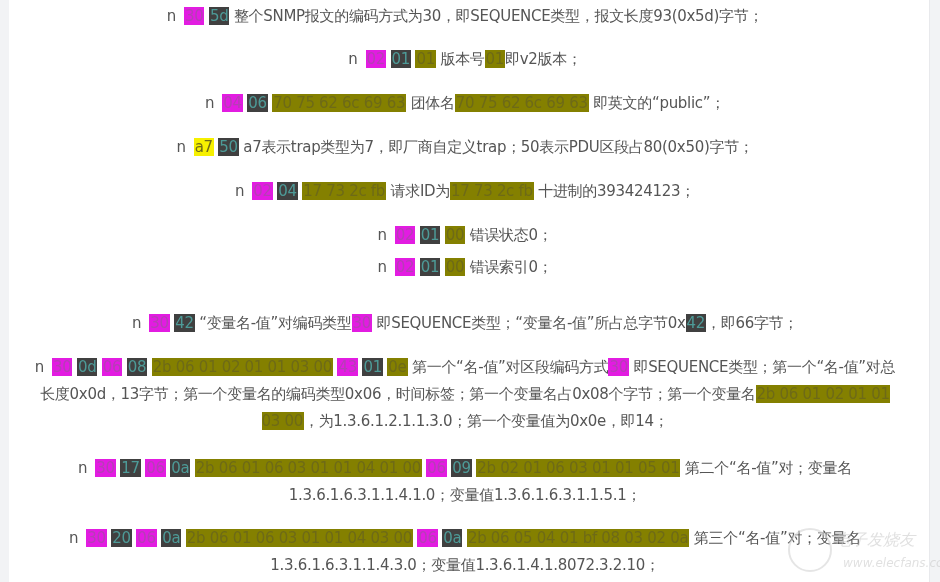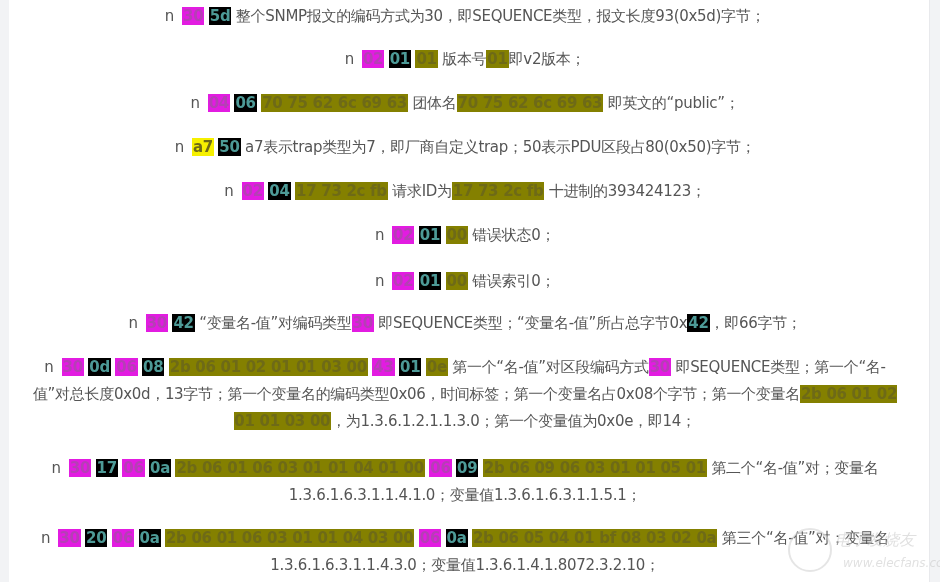--- a/index.html
+++ b/index.html
@@ -10,23 +10,23 @@
   }
   .strip-left { position: absolute; left: 0; top: 0; width: 9px; height: 582px; background: #f2f3f5; }
   .strip-right { position: absolute; right: 0; top: 0; width: 10px; height: 582px; background: #f2f3f5; border-left: 1px solid #e8e9ec; }
   .content { position: absolute; left: 30px; top: 0; width: 870px; }
   .para {
     text-align: center; font-size: 15px; line-height: 27px;
     margin: 0; padding: 0; position: absolute; left: 0; width: 870px;
     letter-spacing: -0.3px;
   }
   .bullet { margin-right: 8px; }
-  .hx { color: #777777; padding: 0 1px; font-weight: bold; }
+  .hx { color: #777777; padding: 0 1px; }
   .m { background: #e21ce1; color: #b53fb5; }
-  .t { background: #000000; color: #4d9a97; }
+  .t { background: #404040; color: #4d9a97; }
   .o { background: #848000; color: #6e6a17; }
   .y { background: #f6f000; color: #6e6a17; margin-top: 8px; }
   .watermark {
     position: absolute; right: 20px; bottom: 6px; width: 140px; height: 50px;
     opacity: 0.55;
   }
   .wm-circle { position: absolute; left: 8px; top: 2px; width: 40px; height: 40px; border: 2px solid #d0d0d0; border-radius: 50%; }
   .wm-text { position: absolute; left: 55px; top: 4px; font-size: 16px; color: #c8c8c8; font-style: italic; text-align: right; }
   .wm-url { position: absolute; left: 63px; top: 30px; font-size: 12px; color: #c8c8c8; font-style: italic; }
 </style>
@@ -55,34 +55,34 @@
   </p>
 
   <p class="para" style="top:178px">
     <span class="bullet">n</span><span class="hx m">02</span> <span class="hx t">04</span> <span class="hx o">17 73 2c fb</span> <span>请求ID为</span><span class="hx o">17 73 2c fb</span> <span>十进制的393424123；</span>
   </p>
 
   <p class="para" style="top:222px">
     <span class="bullet">n</span><span class="hx m">02</span> <span class="hx t">01</span> <span class="hx o">00</span> <span>错误状态0；</span>
   </p>
 
-  <p class="para" style="top:268px">
+  <p class="para" style="top:254px">
     <span class="bullet">n</span><span class="hx m">02</span> <span class="hx t">01</span> <span class="hx o">00</span> <span>错误索引0；</span>
   </p>
 
   <p class="para" style="top:310px">
     <span class="bullet">n</span><span class="hx m">30</span> <span class="hx t">42</span> <span>“变量名-值”对编码类型</span><span class="hx m">30</span> <span>即SEQUENCE类型；“变量名-值”所占总字节0x</span><span class="hx t">42</span><span>，即66字节；</span>
   </p>
 
   <p class="para" style="top:354px">
     <span class="bullet">n</span><span class="hx m">30</span> <span class="hx t">0d</span> <span class="hx m">06</span> <span class="hx t">08</span> <span class="hx o">2b 06 01 02 01 01 03 00</span> <span class="hx m">43</span> <span class="hx t">01</span> <span class="hx o">0e</span> <span>第一个“名-值”对区段编码方式</span><span class="hx m">30</span> <span>即SEQUENCE类型；第一个“名-值”对总长度0x0d，13字节；第一个变量名的编码类型0x06，时间标签；第一个变量名占0x08个字节；第一个变量名</span><span class="hx o">2b 06 01 02 01 01 03 00</span><span>，为1.3.6.1.2.1.1.3.0；第一个变量值为0x0e，即14；</span>
   </p>
 
   <p class="para" style="top:455px">
-    <span class="bullet">n</span><span class="hx m">30</span> <span class="hx t">17</span> <span class="hx m">06</span> <span class="hx t">0a</span> <span class="hx o">2b 06 01 06 03 01 01 04 01 00</span> <span class="hx m">06</span> <span class="hx t">09</span> <span class="hx o">2b 06 09 06 03 01 01 05 01</span> <span>第二个“名-值”对；变量名1.3.6.1.6.3.1.1.4.1.0；变量值1.3.6.1.6.3.1.1.5.1；</span>
+    <span class="bullet">n</span><span class="hx m">30</span> <span class="hx t">17</span> <span class="hx m">06</span> <span class="hx t">0a</span> <span class="hx o">2b 06 01 06 03 01 01 04 01 00</span> <span class="hx m">06</span> <span class="hx t">09</span> <span class="hx o">2b 02 01 06 03 01 01 05 01</span> <span>第二个“名-值”对；变量名1.3.6.1.6.3.1.1.4.1.0；变量值1.3.6.1.6.3.1.1.5.1；</span>
   </p>
 
   <p class="para" style="top:525px">
     <span class="bullet">n</span><span class="hx m">30</span> <span class="hx t">20</span> <span class="hx m">06</span> <span class="hx t">0a</span> <span class="hx o">2b 06 01 06 03 01 01 04 03 00</span> <span class="hx m">06</span> <span class="hx t">0a</span> <span class="hx o">2b 06 05 04 01 bf 08 03 02 0a</span> <span>第三个“名-值”对；变量名1.3.6.1.6.3.1.1.4.3.0；变量值1.3.6.1.4.1.8072.3.2.10；</span>
   </p>
 
 </div>
 
 <div class="watermark">
   <div class="wm-circle"></div>

